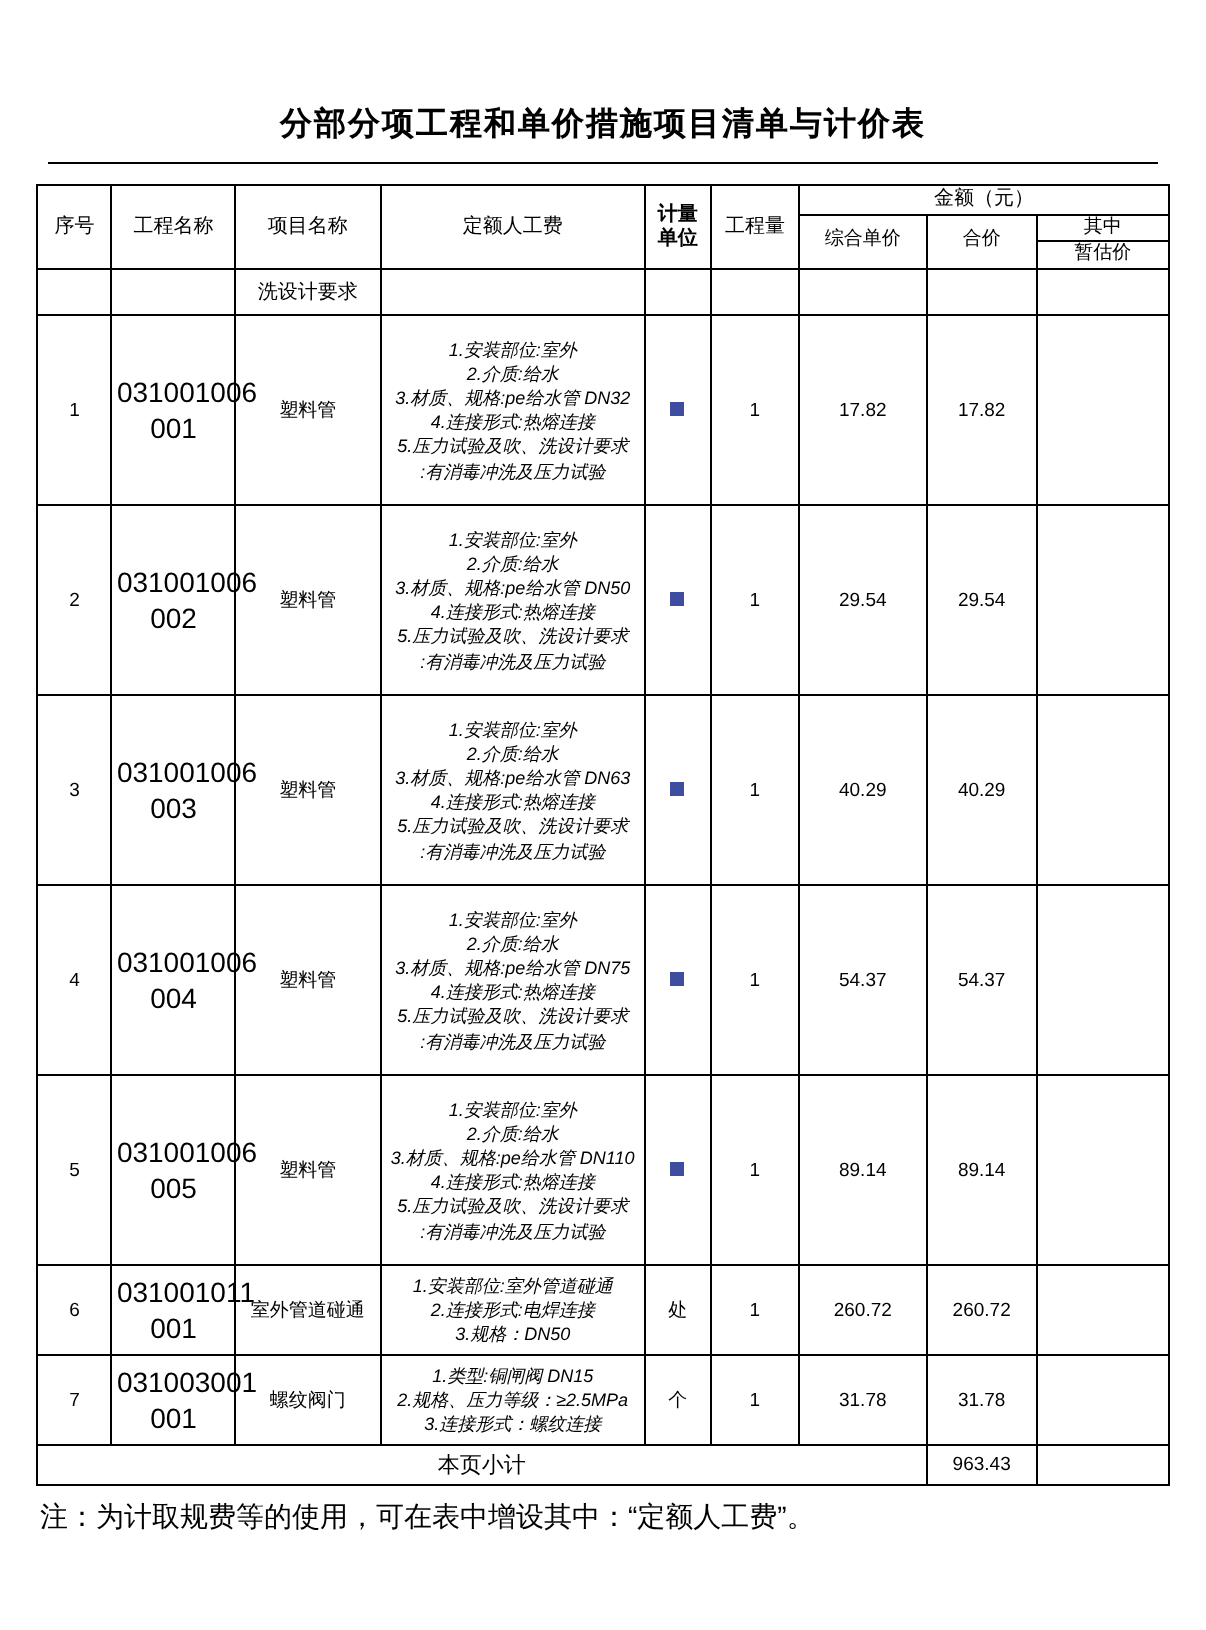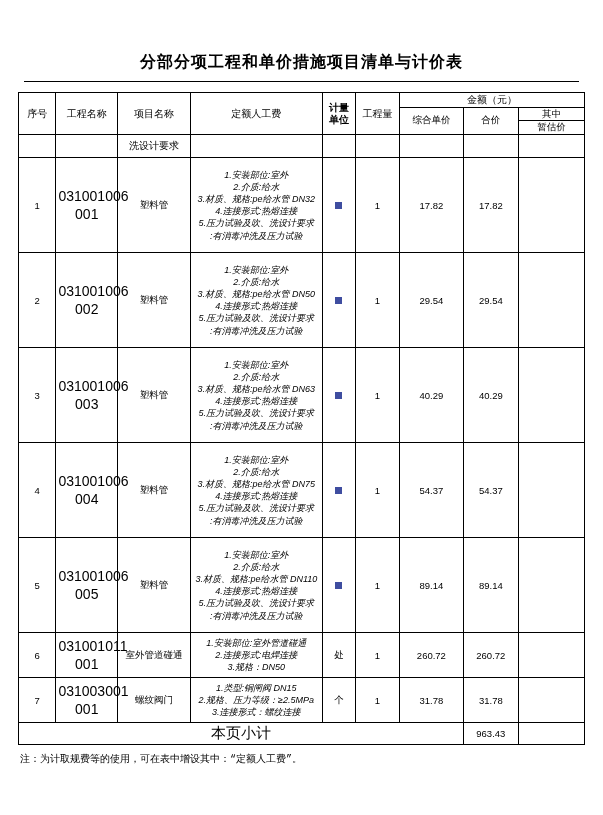--- a/index.html
+++ b/index.html
@@ -112,27 +112,27 @@
   }
   .row-whole td {
     height: 20px;
   }
   .whole-label {
     text-align: center;
     font-size: 10px;
   }
   .subtotal-label {
     text-align: center;
-    font-size: 15px;
+    font-size: 11px;
   }
   .note {
-    font-size: 10px;
+    font-size: 14px;
     padding-top: 7px;
     padding-left: 2px;
-    font-family: Liberation Mono, monospace;
+    font-family: Liberation Sans, sans-serif;
   }
   .hdr-amount { font-size: 10px; }
   .hdr-sub { font-size: 9.5px; }
   .tall-row td { height: 92px; }
   .mid-row td { height: 42px; }
 </style>
 </head>
 <body>
 
 <div class="page">

